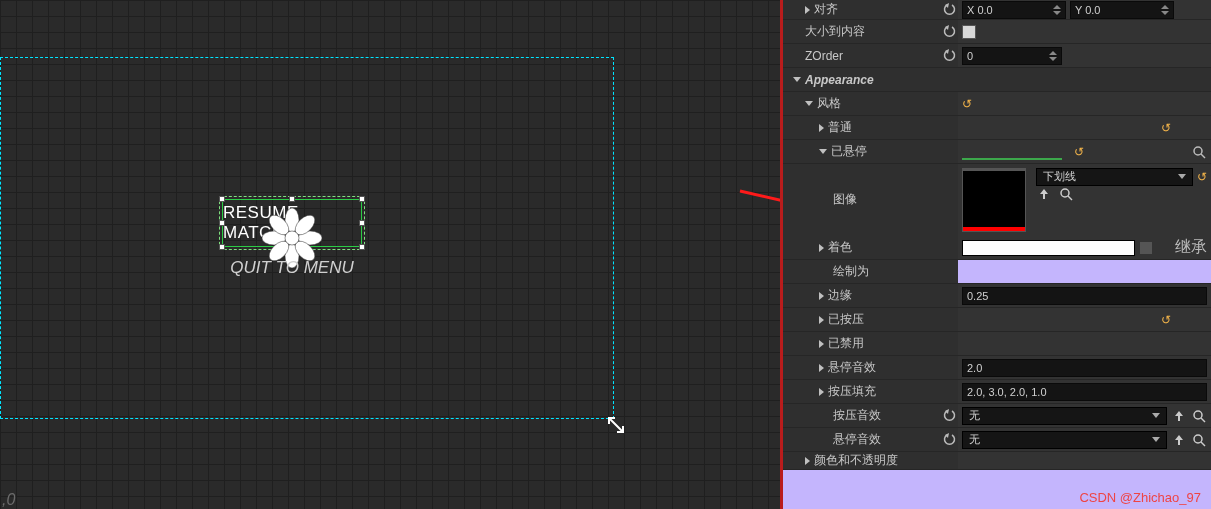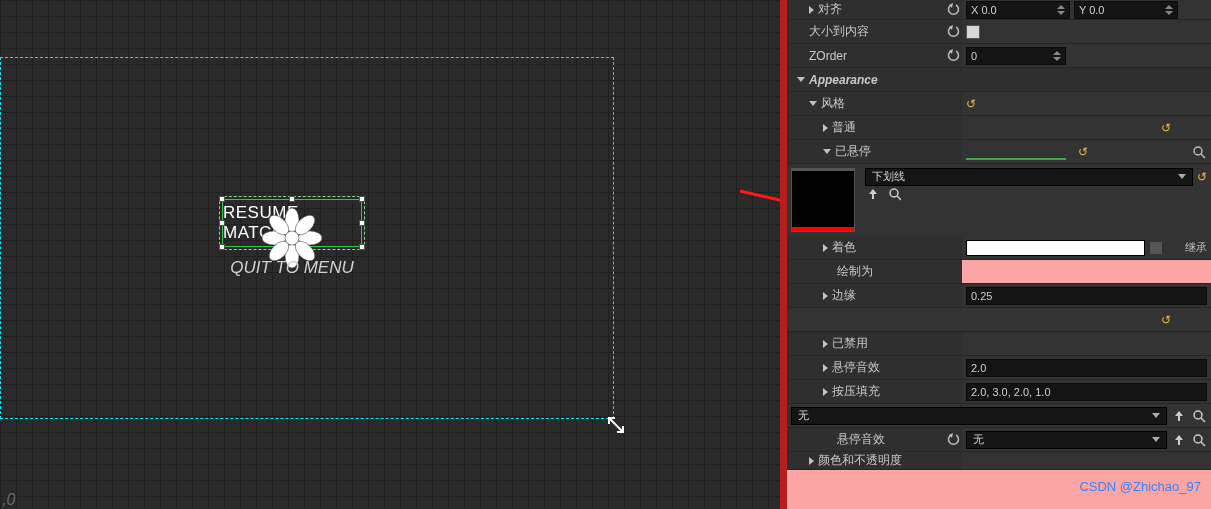--- a/index.html
+++ b/index.html
@@ -30,49 +30,49 @@
 .btn-resume { position:absolute; left:0; top:0; width:100%; height:100%; display:flex; align-items:center; justify-content:center;
   color:#fff; font-size:17px; letter-spacing:0.5px; }
 .btn-quit { position:absolute; left:222px; top:258px; width:140px; color:#d0d0d0; font-size:17px; text-align:center;font-style:italic; }
 .flower { position:absolute; left:262px; top:208px; width:60px; height:60px; }
 .flower svg { width:100%; height:100%; }
 .coord { position:absolute; left:2px; bottom:0; color:#6c6c6c; font-size:16px; font-style:italic; }
 .arrow { position:absolute; left:735px; top:185px; width:80px; height:28px; pointer-events:none; }
 .arrow svg { width:100%; height:100%; }
 
 
-.panel { position:absolute; left:780px; top:0; width:431px; height:509px; background:#fca5a5;
-  border-left:7px solid #b91c1c; font-size:12px; }
+.panel { position:absolute; left:780px; top:0; width:431px; height:509px; background:#c4b5fd;
+  border-left:3px solid #b91c1c; font-size:12px; }
 .row { display:flex; align-items:center; height:24px; border-bottom:1px solid #262626; }
 .lbl { width:175px; padding-left:10px; color:#c8c8c8; display:flex; align-items:center; gap:4px; height:100%; background:#2f2f2f; position:relative; }
 .valcell { flex:1; display:flex; align-items:center; gap:4px; padding:0 4px; height:100%; background:#333; }
 .section { background:#2a2a2a !important; font-weight:bold; color:#e8e8e8; }
 .section .sec-title { font-style:italic; }
 .indent1{padding-left:22px}.indent2{padding-left:36px}.indent3{padding-left:50px}
 .tri { display:inline-block; width:0;height:0;border-style:solid; }
 .tri.down{border-width:5px 4px 0 4px;border-color:#c0c0c0 transparent transparent transparent}
 .tri.right{border-width:4px 0 4px 5px;border-color:transparent transparent transparent #c0c0c0}
 .numbox { background:#141414; border:1px solid #0a0a0a; height:18px; display:flex; align-items:center; padding:0 4px; font-size:11px; color:#d0d0d0; }
 .spin { display:flex; flex-direction:column; margin-left:auto; }
 .spin span{width:0;height:0;border-style:solid;}
 .spin .up{border-width:0 4px 4px 4px;border-color:transparent transparent #888 transparent;margin-bottom:2px}
 .spin .dn{border-width:4px 4px 0 4px;border-color:#888 transparent transparent transparent}
 .dropdown { background:#151515; border:1px solid #000; height:18px; display:flex; align-items:center; padding:0 6px; font-size:11px; color:#d0d0d0; position:relative; }
 .dropdown .dd-arrow{margin-left:auto;border-width:5px 4px 0 4px;border-color:#aaa transparent transparent transparent}
 .checkbox{width:14px;height:14px;background:#d8d8d8;border:1px solid #555}
 .smallbox{width:14px;height:14px;background:#555;border:1px solid #333}
-.check-lbl{font-size:11px;color:#bbb;margin-left:18px}
+.check-lbl{font-size:16px;color:#bbb;margin-left:18px}
 .color-swatch{background:#fdfdfd;height:16px;flex:1;border:1px solid #000}
 .reset-icon,.browse-icon,.search-icon{width:16px;height:16px;display:flex;align-items:center;justify-content:center}
 .reset-icon svg,.browse-icon svg,.search-icon svg{width:14px;height:14px}
 .thumb { width:64px; height:64px; background:#000; border:1px solid #555;
   background-image:linear-gradient(to top,#ff0000 0 4px,#000 4px 60px,#555 60px); }
 .underline-green { height:16px; width:100px; border-bottom:2px solid #3ca84b; }
 .yellow-reset{color:#f1b34a;font-size:12px}
-.watermark{position:absolute;right:10px;bottom:15px;color:#3b82f6;font-size:13px;pointer-events:none}
+.watermark{position:absolute;right:10px;bottom:4px;color:#ef4444;font-size:13px;pointer-events:none}
 </style>
 </head>
 <body>
 
 <div class="viewport">
   <div class="canvas-bounds">
     <div class="resize-handle">
       <svg viewBox="0 0 18 18">
           <path d="M2 2 L16 16 M10 16 L16 16 L16 10 M8 2 L2 2 L2 8" stroke="#fff" stroke-width="2" fill="none"></path>
         </svg>
@@ -219,20 +219,23 @@
       <span class="search-icon" style="margin-left:auto">
           <svg viewBox="0 0 14 14">
             <circle cx="6" cy="6" r="4" stroke="#bbb" fill="none" stroke-width="1.5"></circle>
             <line x1="9" y1="9" x2="13" y2="13" stroke="#bbb" stroke-width="1.5"></line>
           </svg>
         </span>
     </div>
   </div>
 
   <div class="row" style="height:72px">
+    <div class="lbl indent3" style="height:72px">
+        <span>图像</span>
+      </div>
     <div class="valcell" style="height:72px;align-items:flex-start;padding-top:4px">
       <div class="thumb"></div>
       <div style="display:flex;flex-direction:column;gap:0;margin-left:6px;flex:1">
         <div style="display:flex;gap:4px;align-items:center">
           <div class="dropdown" style="flex:1">
             <span>下划线</span>
               <span class="tri dd-arrow"></span>
           </div>
           <span class="yellow-reset">↺</span>
         </div>
@@ -278,20 +281,24 @@
       <span>边缘</span>
       </div>
     <div class="valcell">
         <div class="numbox" style="flex:1">
           <span>0.25</span>
         </div>
       </div>
   </div>
 
   <div class="row">
+    <div class="lbl indent2">
+        <span class="tri right"></span>
+      <span>已按压</span>
+      </div>
     <div class="valcell" style="justify-content:flex-end;padding-right:40px">
         <span class="yellow-reset">↺</span>
       </div>
   </div>
 
   <div class="row">
     <div class="lbl indent2">
         <span class="tri right"></span>
       <span>已禁用</span>
       </div>
@@ -316,20 +323,29 @@
       <span>按压填充</span>
       </div>
     <div class="valcell">
         <div class="numbox" style="flex:1">
           <span>2.0, 3.0, 2.0, 1.0</span>
         </div>
       </div>
   </div>
 
   <div class="row">
+    <div class="lbl indent3">
+        <span>按压音效</span>
+      <span class="reset-icon" style="margin-left:auto">
+          <svg viewBox="0 0 14 14">
+            <path d="M4 2 A5 5 0 1 0 9 2" stroke="#bbb" fill="none" stroke-width="1.5"></path>
+            <polygon points="2,2 6,0 5,5" fill="#bbb"></polygon>
+          </svg>
+        </span>
+      </div>
     <div class="valcell">
       <div class="dropdown" style="flex:1">
           <span>无</span>
           <span class="tri dd-arrow"></span>
         </div>
       <span class="browse-icon">
           <svg viewBox="0 0 14 14">
             <path d="M7 2 L3 7 L6 7 L6 12 L8 12 L8 7 L11 7 Z" fill="#ccc"></path>
           </svg>
         </span>

